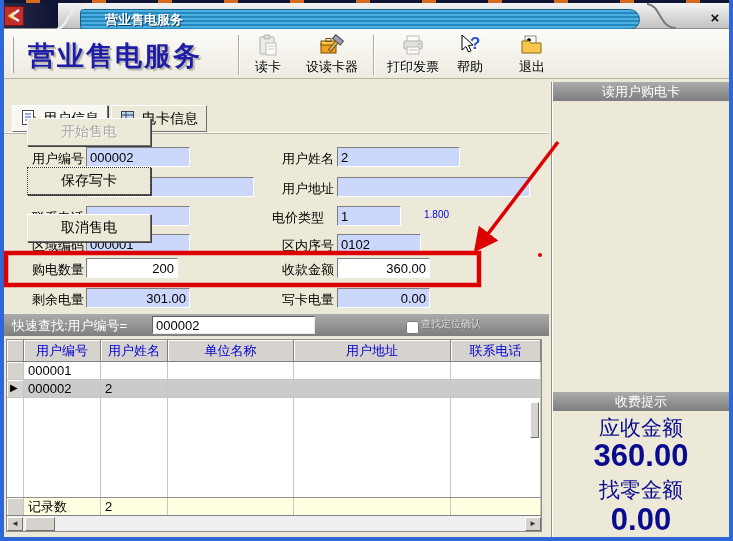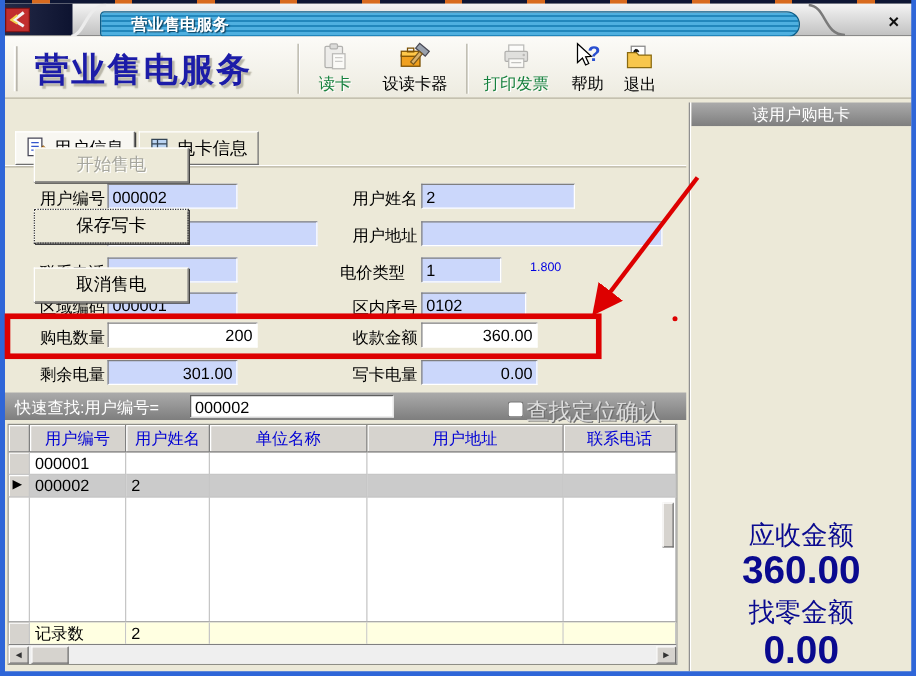--- a/index.html
+++ b/index.html
@@ -23,21 +23,21 @@
   
   .toolbar{left:4px;top:29px;width:725px;height:50px;
     background:linear-gradient(#FCFBF8,#EDEBE0);border-bottom:1px solid #B8B4A2;}
   .grip{left:11px;top:37px;width:3px;height:36px;border-left:1px solid #fff;border-right:1px solid #A8A49A;}
   .app-title{left:28px;top:38px;font-size:27px;font-weight:bold;letter-spacing:2px;
     color:var(--app-title-blue,#1C1CA8);text-shadow:2px 2px 1px #B9B6A8;}
   .tsep{top:35px;width:2px;height:40px;border-left:1px solid #B0ADA0;border-right:1px solid #FFF;}
   .tbtn{position:absolute;top:33px;height:44px;display:flex;flex-direction:column;align-items:center;
     justify-content:flex-start;background:transparent;border:none;padding:0;font-size:13px;color:#000;cursor:default;}
   .tbtn .ticon{height:25px;display:block;}
-  .tbtn.disabled{color:#15803d;text-shadow:1px 1px 0 #fff;}
+  .tbtn.disabled{color:#000000;text-shadow:1px 1px 0 #fff;}
   .tbtn.disabled .ticon{filter:grayscale(1) opacity(.55);}
   
   .graybar{background:linear-gradient(var(--bar-gray-top,#ABABAB),var(--bar-gray-bottom,#7E7E7E));
     color:#fff;font-size:13px;}
   .statusbar{left:4px;top:82px;width:545px;height:19px;line-height:19px;padding-left:7px;}
   .rp-header{left:553px;top:82px;width:176px;height:19px;line-height:19px;text-align:center;}
   
   .left-pane{left:4px;top:101px;width:545px;height:436px;background:#ECE9D8;}
   .divider{left:551px;top:82px;width:2px;height:455px;border-left:1px solid #909090;border-right:1px solid #FFF;}
   .right-pane{left:553px;top:101px;width:176px;height:436px;background:#ECE9D8;}
@@ -54,21 +54,21 @@
     border:1px solid;border-color:#7F7F7F #FFF #FFF #7F7F7F;outline:none;}
   .fld.white{background:#FFF;text-align:right;}
   .fld.ralign{text-align:right;}
   .rate{position:absolute;font-size:10px;color:#0000E0;}
   
   .qsbar{left:4px;top:314px;width:545px;height:22px;}
   .qs-lbl{left:12px;top:317px;color:#fff;font-size:13px;position:absolute;}
   .qs-input{left:152px;top:316px;width:163px;height:18px;position:absolute;font-size:13px;
     background:#fff;border:1px solid;border-color:#5F5F5F #E8E8E8 #E8E8E8 #5F5F5F;padding:0 3px;}
   .qs-check{left:402px;top:318px;position:absolute;width:13px;height:13px;}
-  .qs-chklbl{left:421px;top:317px;position:absolute;font-size:18px;color:#DCDCDC;text-shadow:1px 1px 0 #6E6E6E;}
+  .qs-chklbl{left:421px;top:317px;position:absolute;font-size:10px;color:#DCDCDC;text-shadow:1px 1px 0 #6E6E6E;}
   
   .grid{left:6px;top:339px;width:536px;height:193px;background:#FFF;border:1px solid #8E8E86;}
   .gh{display:flex;height:22px;}
   .gh div{background:#D6D3CE;color:var(--table-header-text,#0000D4);font-size:13px;text-align:center;
     line-height:21px;border-right:1px solid #808080;border-bottom:1px solid #808080;
     box-shadow:inset 1px 1px 0 #fff;overflow:hidden;white-space:nowrap;}
   .gr{display:flex;height:18px;}
   .gr div{font-size:13px;line-height:17px;padding-left:4px;border-right:1px solid #C6C6C6;
     border-bottom:1px solid #C6C6C6;overflow:hidden;white-space:nowrap;}
   .gr .gut{background:#D6D3CE;box-shadow:inset 1px 1px 0 #fff;padding-left:3px;font-size:10px;line-height:16px;}
@@ -187,21 +187,21 @@
   <button class="tbtn" style="left:450px;width:40px;">
     <span class="ticon">
       <svg width="26" height="24" viewBox="0 0 26 24">
         <text x="13" y="16" font-size="17" font-weight="bold" fill="#2A4FD0">?</text>
         <path d="M5 2 L5 17 L9 13.5 L11.5 19 L14 17.8 L11.5 12.5 L16 12 Z" fill="#FFFFFF" stroke="#000" stroke-width="1"></path>
       </svg>
     </span>
     <span>帮助</span>
   </button>
 
-  <button class="tbtn" style="left:492px;width:40px;justify-content:flex-end;">
+  <button class="tbtn" style="left:512px;width:40px;">
     <span class="ticon">
       <svg width="24" height="24" viewBox="0 0 24 24">
         <rect x="5" y="3" width="11" height="9" fill="#FFF" stroke="#888"></rect>
         <path d="M9 10 L9 5.5 M9 5.5 L7 7.5 M9 5.5 L11 7.5" stroke="#111" stroke-width="1.4" fill="none"></path>
         <path d="M2 8 L2 20 L21 20 L21 10 L11 10 L9 8 Z" fill="#F7C64C" stroke="#8A6A10"></path>
       </svg>
     </span>
     <span>退出</span>
   </button>
 
@@ -251,21 +251,21 @@
   <span class="lbl" style="left:260px;top:209px;font-family:Liberation Mono, monospace;">电价类型</span>
   <input class="fld" style="left: 337px; top: 206px; width: 64px;" value="1">
   <span class="rate" style="left:424px;top:209px;">1.800</span>
 
   <span class="lbl" style="left:20px;top:237px;">区域编码</span>
   <input class="fld" style="left: 86px; top: 234px; width: 104px;" value="000001">
   <span class="lbl" style="left:270px;top:237px;">区内序号</span>
   <input class="fld" style="left: 337px; top: 234px; width: 84px;" value="0102">
 
   <span class="lbl" style="left:20px;top:261px;">购电数量</span>
-  <input class="fld white" style="left: 86px; top: 258px; width: 120px; padding-left: 44px;" value="200">
+  <input class="fld white" style="left: 86px; top: 258px; width: 92px; padding-left: 44px;" value="200">
   <span class="lbl" style="left:270px;top:261px;">收款金额</span>
   <input class="fld white" style="left: 337px; top: 258px; width: 93px;" value="360.00">
 
   <span class="lbl" style="left:20px;top:291px;">剩余电量</span>
   <input class="fld ralign" style="left: 86px; top: 288px; width: 104px;" readonly="" value="301.00">
   <span class="lbl" style="left:270px;top:291px;">写卡电量</span>
   <input class="fld ralign" style="left: 337px; top: 288px; width: 93px;" readonly="" value="0.00">
 
   <div class="abs graybar qsbar"></div>
   <span class="qs-lbl">快速查找:用户编号=</span>
@@ -320,20 +320,21 @@
       <div class="spacer"></div>
       <div class="sbtn"><span>►</span></div>
     </div>
     <div class="vthumb"></div>
   </div>
 
   <button class="pbtn focused" style="top:167px;">保存写卡</button>
   <button class="pbtn disabled" style="top:118px;">开始售电</button>
   <button class="pbtn" style="top:214px;">取消售电</button>
 
+  <div class="abs graybar fee-h">收费提示</div>
   <div class="fee-lbl" style="top:414px;">应收金额</div>
   <div class="fee-val" style="top:438px;">360.00</div>
   <div class="fee-lbl" style="top:476px;">找零金额</div>
   <div class="fee-val" style="top:502px;">0.00</div>
 
   <svg class="annot" width="733" height="541">
     <defs>
       <marker id="ah" markerWidth="7" markerHeight="7" refX="5" refY="3.5" orient="auto">
         <polygon points="0 0, 7 3.5, 0 7" fill="#DD0000"></polygon>
       </marker>

